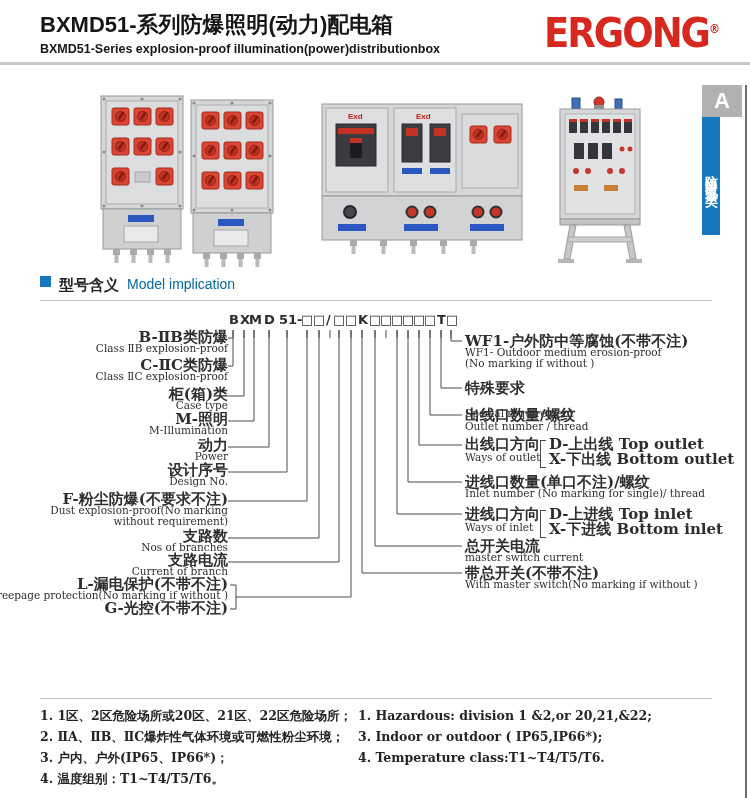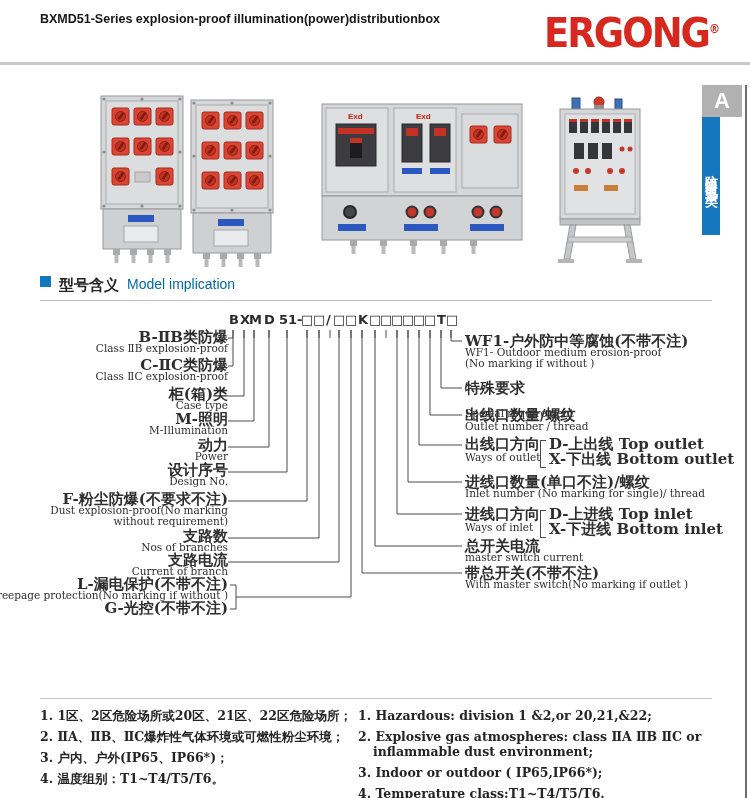--- a/index.html
+++ b/index.html
@@ -46,20 +46,21 @@
   .apps.cnl{left:40px;width:312px;}
   .apps.enl{left:358px;width:378px;}
   .apps .it{margin-bottom:6px;padding-left:15px;text-indent:-15px;}
 </style>
 </head>
 <body>
 
 <div class="page">
 
   <div class="hdr">
+    <h1>BXMD51-系列防爆照明(动力)配电箱</h1>
     <h2>BXMD51-Series explosion-proof illumination(power)distributionbox</h2>
   </div>
   <div class="logo"><span>ERGONG</span><span class="reg">®</span></div>
   <div class="top-rule"></div>
 
   <svg class="photo" style="left:95px;top:93px;" width="190" height="175" viewBox="0 0 190 175">
     <defs>
       <g id="sw">
         <rect width="17" height="17" rx="2" fill="#db4534" stroke="#a52c1f"></rect>
         <circle cx="8.5" cy="8.5" r="5" fill="#c23222" stroke="#8e2013"></circle>
@@ -307,30 +308,29 @@
   <div class="dl r cn" style="top:476px;">进线口数量(单口不注)/螺纹</div>
   <div class="dl r en" style="top:487px;">Inlet number (No marking for single)/ thread</div>
   <div class="dl r cn" style="top:508px;">进线口方向</div>
   <div class="dl r en" style="top:521px;">Ways of inlet</div>
   <div class="optbr" style="left:540px;top:510px;height:26px;"></div>
   <div class="dl cn" style="left:549px;top:508px;">D-上进线  Top inlet</div>
   <div class="dl cn" style="left:549px;top:523px;">X-下进线  Bottom inlet</div>
   <div class="dl r cn" style="top:540px;">总开关电流</div>
   <div class="dl r en" style="top:551px;">master switch current</div>
   <div class="dl r cn" style="top:567px;">带总开关(不带不注)</div>
-  <div class="dl r en" style="top:578px;">With master switch(No marking  if outlet )</div>
+  <div class="dl r en" style="top:578px;">With master switch(No marking  if without )</div>
 
   <div class="sec-rule" style="top:698px;"></div>
 
   <div class="apps cnl">
     <div class="it">1. 1区、2区危险场所或20区、21区、22区危险场所；</div>
     <div class="it">2. ⅡA、ⅡB、ⅡC爆炸性气体环境或可燃性粉尘环境；</div>
     <div class="it">3. 户内、户外(IP65、IP66*)；</div>
     <div class="it">4. 温度组别：T1~T4/T5/T6。</div>
   </div>
   <div class="apps enl">
     <div class="it">1. Hazardous: division 1 &amp;2,or 20,21,&amp;22;</div>
-    <div class="it">2. Explosive gas atmospheres: class ⅡA ⅡB ⅡC or inflammable dust environment;</div>
     <div class="it">3. Indoor or outdoor ( IP65,IP66*);</div>
     <div class="it">4. Temperature class:T1~T4/T5/T6.</div>
   </div>
 
 </div>
 
 </body></html>

